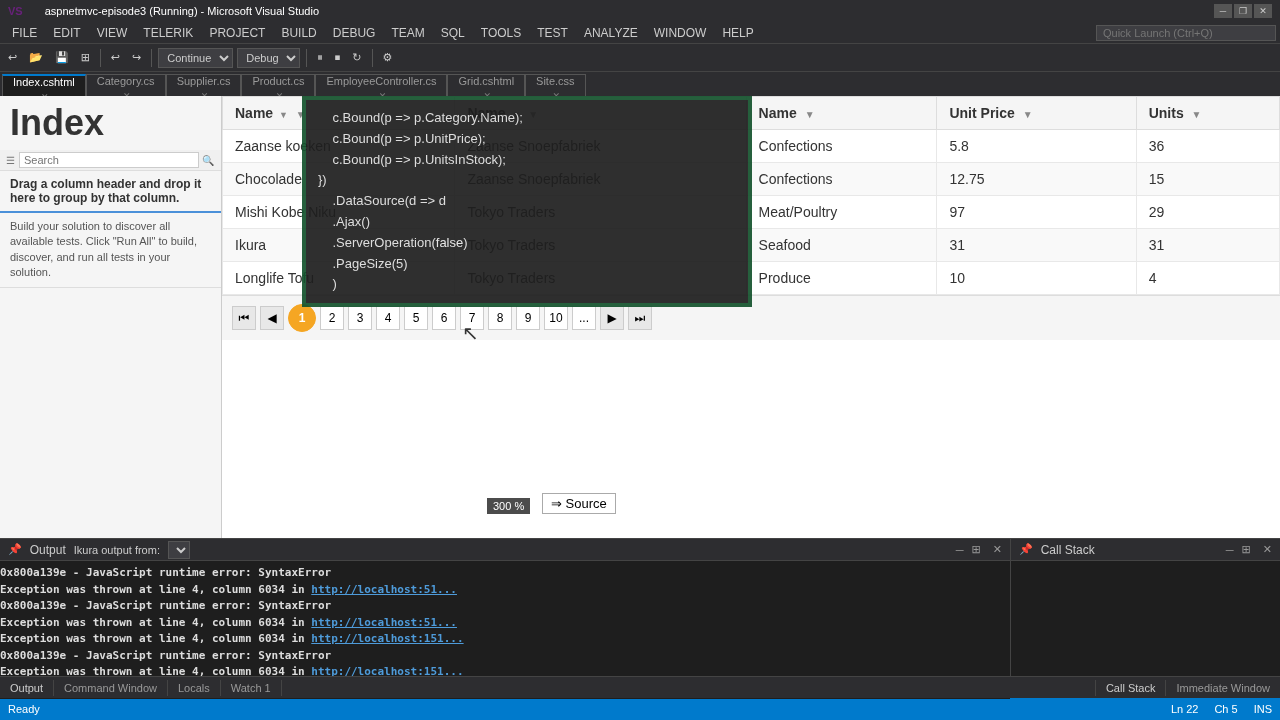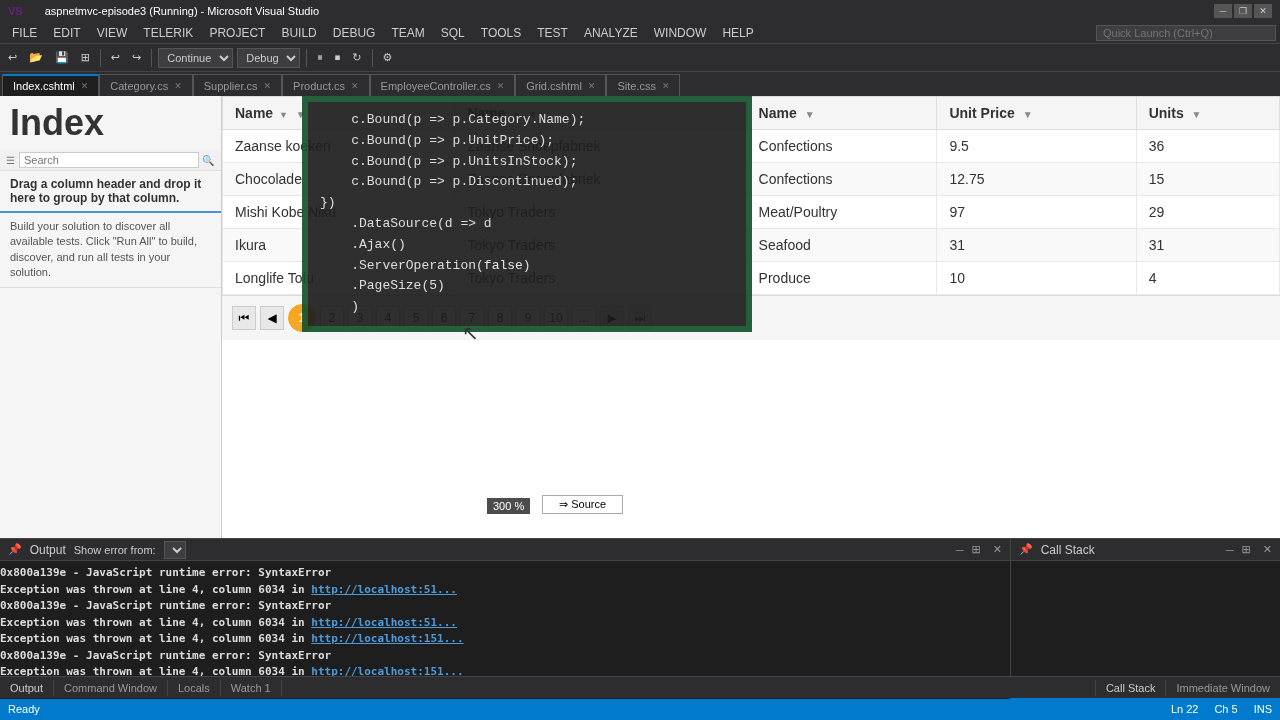--- a/index.html
+++ b/index.html
@@ -18,40 +18,40 @@
     #quick-launch { margin-left: auto; background: #3e3e42; border: 1px solid #555; color: #999; padding: 1px 6px; font-size: 11px; width: 180px; }
 
     
     #toolbar { background: #2d2d30; height: 28px; display: flex; align-items: center; padding: 0 4px; gap: 4px; border-bottom: 1px solid #444; }
     .tb-btn { background: transparent; border: none; color: #ccc; cursor: pointer; padding: 2px 4px; font-size: 11px; }
     .tb-separator { width: 1px; height: 18px; background: #555; margin: 0 2px; }
     .tb-dropdown { background: #3e3e42; border: 1px solid #555; color: #ccc; padding: 1px 4px; font-size: 11px; height: 20px; }
 
     
     #tab-bar { background: #2d2d30; height: 24px; display: flex; align-items: flex-end; padding: 0 2px; overflow: hidden; }
-    .tab { height: 22px; padding: 0 10px; display: flex; align-items: center; gap: 4px; font-size: 11px; cursor: pointer; border-top: 1px solid #555; border-left: 1px solid #555; border-right: 1px solid #555; }
+    .tab { height: 22px; padding: 0 10px; display: flex; align-items: center; gap: 4px; font-size: 11px; cursor: pointer; border-top: 1px solid #555; border-left: 1px solid #555; border-right: 1px solid #555; flex-direction: column; }
     .tab.active { background: #1e1e1e; color: #fff; border-top: 2px solid #007acc; }
     .tab.inactive { background: #2d2d30; color: #999; }
     .tab .tab-close { color: #777; font-size: 9px; margin-left: 2px; }
 
     
     #main-layout { display: flex; height: calc(720px - 22px - 22px - 28px - 24px - 22px - 22px); }
 
     
     #left-panel { width: 222px; background: #f5f5f5; border-right: 1px solid #ccc; display: flex; flex-direction: column; overflow: hidden; }
     .index-title { font-size: 36px; font-weight: bold; color: #333; padding: 6px 10px; }
     .drag-hint { padding: 6px 10px; font-size: 12px; color: #333; border-bottom: 2px solid #4a90d9; font-weight: bold; }
     .info-box { padding: 6px 10px; font-size: 11px; color: #555; line-height: 1.4; border-bottom: 1px solid #ddd; }
     .search-input { flex: 1; border: 1px solid #bbb; padding: 1px 4px; font-size: 11px; }
 
     
     #content-area { flex: 1; background: #fff; overflow: hidden; position: relative; }
 
     
-    #code-overlay { position: absolute; top: 0; left: 80px; width: 450px; background: #1e1e1e; color: #dcdcdc; font-family: Liberation Mono, monospace; font-size: 13px; padding: 8px 12px; line-height: 1.6; z-index: 10; opacity: 0.92; border: 6px solid #14532d; }
+    #code-overlay { position: absolute; top: 0; left: 80px; width: 450px; background: #1e1e1e; color: #dcdcdc; font-family: Liberation Sans, sans-serif; font-size: 13px; padding: 8px 12px; line-height: 1.6; z-index: 10; opacity: 0.92; border: 4px solid #14532d; }
     .code-line { white-space: pre; }
     .code-false { color: #e5e5e5; }
 
     
     #data-table { width: 100%; border-collapse: collapse; font-size: 14px; }
     #data-table thead tr { background: #f5f5f5; }
     #data-table th { padding: 8px 12px; text-align: left; border: 1px solid #ddd; font-weight: 600; color: #333; white-space: nowrap; position: relative; }
     #data-table th .filter-icon { color: #888; margin-left: 4px; font-size: 10px; cursor: pointer; }
     #data-table th .sort-arrow { color: #888; margin-left: 2px; font-size: 9px; }
     #data-table td { padding: 8px 12px; border: 1px solid #e8e8e8; color: #333; }
@@ -59,21 +59,21 @@
     #data-table tbody tr:nth-child(even) { background: #f9f9f9; }
 
     
     #pagination { display: flex; align-items: center; gap: 4px; padding: 8px 10px; background: #f5f5f5; border-top: 1px solid #ddd; }
     .page-btn { min-width: 24px; height: 24px; border: 1px solid #ccc; background: #fff; cursor: pointer; font-size: 12px; display: flex; align-items: center; justify-content: center; padding: 0 4px; }
     .page-btn.active { background: #f5a623; border-color: #f5a623; color: #fff; border-radius: 50%; width: 28px; height: 28px; font-weight: bold; }
     .page-btn.nav { background: #e8e8e8; }
 
     
     #zoom-bar { position: absolute; bottom: 30px; left: 265px; background: rgba(0,0,0,0.7); color: #fff; padding: 2px 6px; font-size: 11px; z-index: 20; }
-    #source-btn { position: absolute; bottom: 30px; left: 320px; background: #fff; border: 1px solid #aaa; padding: 2px 16px; font-size: 11px; cursor: pointer; z-index: 20; }
+    #source-btn { position: absolute; bottom: 30px; left: 320px; background: #fff; border: 1px solid #aaa; padding: 2px 8px; font-size: 13px; cursor: pointer; z-index: 20; }
 
     
     #output-panel { position: absolute; bottom: 22px; left: 0; right: 270px; height: 160px; background: #1e1e1e; border-top: 1px solid #444; z-index: 5; }
     #output-header { background: #2d2d30; color: #ccc; height: 22px; display: flex; align-items: center; padding: 0 8px; font-size: 12px; gap: 8px; border-bottom: 1px solid #444; }
     #output-content { background: #1e1e1e; color: #ddd; font-family: 'Consolas', monospace; font-size: 11px; padding: 4px 0; line-height: 1.5; overflow-y: auto; height: calc(160px - 22px); font-weight: bold; }
     .output-link { color: #4e9bda; text-decoration: underline; cursor: pointer; }
     .output-error { color: #ddd; }
 
     
     #callstack-panel { position: absolute; bottom: 22px; right: 0; width: 270px; height: 160px; background: #1e1e1e; border-top: 1px solid #444; border-left: 1px solid #444; z-index: 5; }
@@ -188,21 +188,20 @@
     <div class="drag-hint">Drag a column header and drop it here to group by that column.</div>
     <div class="info-box">Build your solution to discover all available tests. Click "Run All" to build, discover, and run all tests in your solution.</div>
   </div>
 
   <div id="content-area" style="flex:1; position:relative; overflow:hidden;">
 
     <div id="code-overlay">
       <div class="code-line">    c.Bound(p =&gt; p.Category.Name);</div>
       <div class="code-line">    c.Bound(p =&gt; p.UnitPrice);</div>
       <div class="code-line">    c.Bound(p =&gt; p.UnitsInStock);</div>
-      <div class="code-line">    c.Bound(p =&gt; p.Discontinued);</div>
       <div class="code-line">})</div>
       <div class="code-line">    .DataSource(d =&gt; d</div>
       <div class="code-line">    .Ajax()</div>
       <div class="code-line">    .ServerOperation(<span class="code-false">false</span>)</div>
       <div class="code-line">    .PageSize(5)</div>
       <div class="code-line">    )</div>
     </div>
 
     <table id="data-table">
       <thead>
@@ -224,21 +223,21 @@
           <th>
             Units <span class="filter-icon">▼</span>
           </th>
         </tr>
       </thead>
       <tbody id="table-body">
       <tr>
     <td>Zaanse koeken</td>
     <td>Zaanse Snoepfabriek</td>
     <td>Confections</td>
-    <td>9.5</td>
+    <td>5.8</td>
     <td>36</td>
   </tr>
           <tr>
     <td>Chocolade</td>
     <td>Zaanse Snoepfabriek</td>
     <td>Confections</td>
     <td>12.75</td>
     <td>15</td>
   </tr>
           <tr>
@@ -287,21 +286,21 @@
     <button id="source-btn">⇒ Source</button>
 
     <div id="cursor"></div>
   </div>
 </div>
 
 <div id="output-panel">
   <div id="output-header">
     <span class="panel-pin">📌</span>
     <span>Output</span>
-    <span style="font-size:11px; color:#ccc;">Show error from:</span>
+    <span style="font-size:11px; color:#ccc;">Ikura output from:</span>
     <select style="background:#3e3e42; border:1px solid #555; color:#ccc; font-size:11px; height:18px;"><option></option></select>
     <span style="margin-left:auto;"></span>
     <span class="panel-pin">─</span>
     <span class="panel-pin">⊞</span>
     <span class="panel-close">✕</span>
   </div>
   <div id="output-content">
     <div class="output-error">0x800a139e - JavaScript runtime error: SyntaxError</div>
     <div class="output-error">Exception was thrown at line 4, column 6034 in <span class="output-link">http://localhost:51...</span></div>
     <div class="output-error">0x800a139e - JavaScript runtime error: SyntaxError</div>

